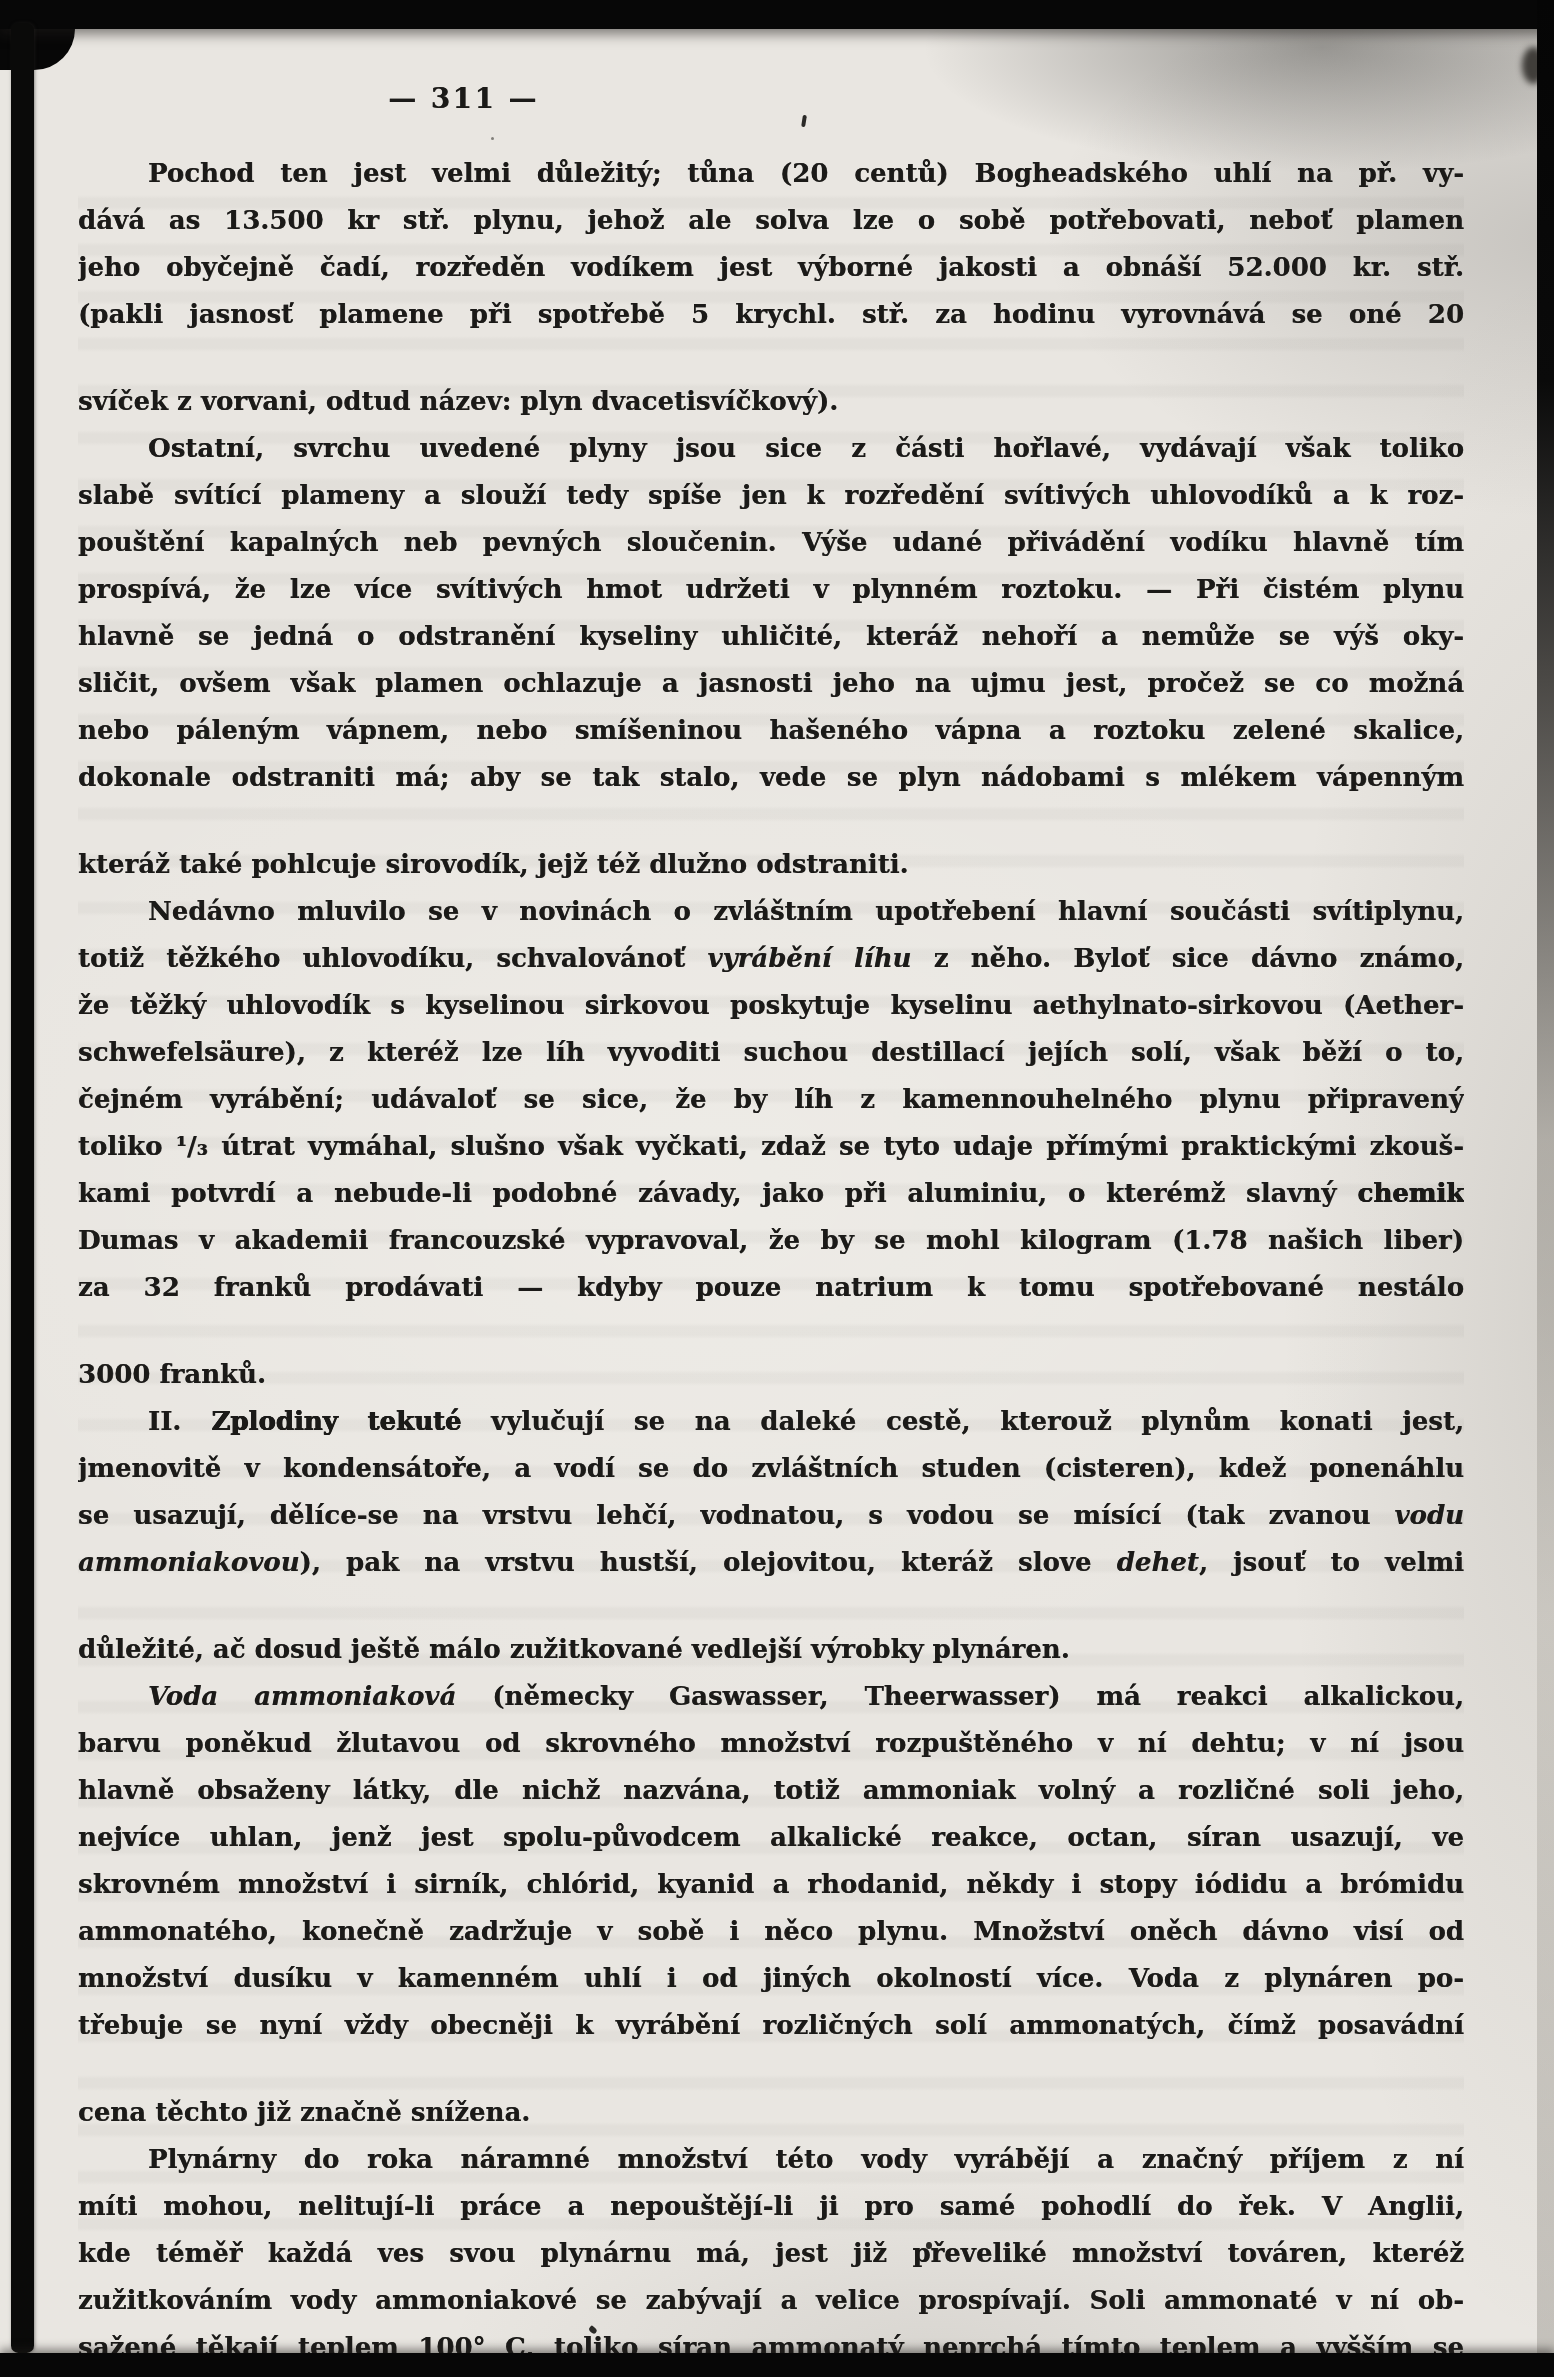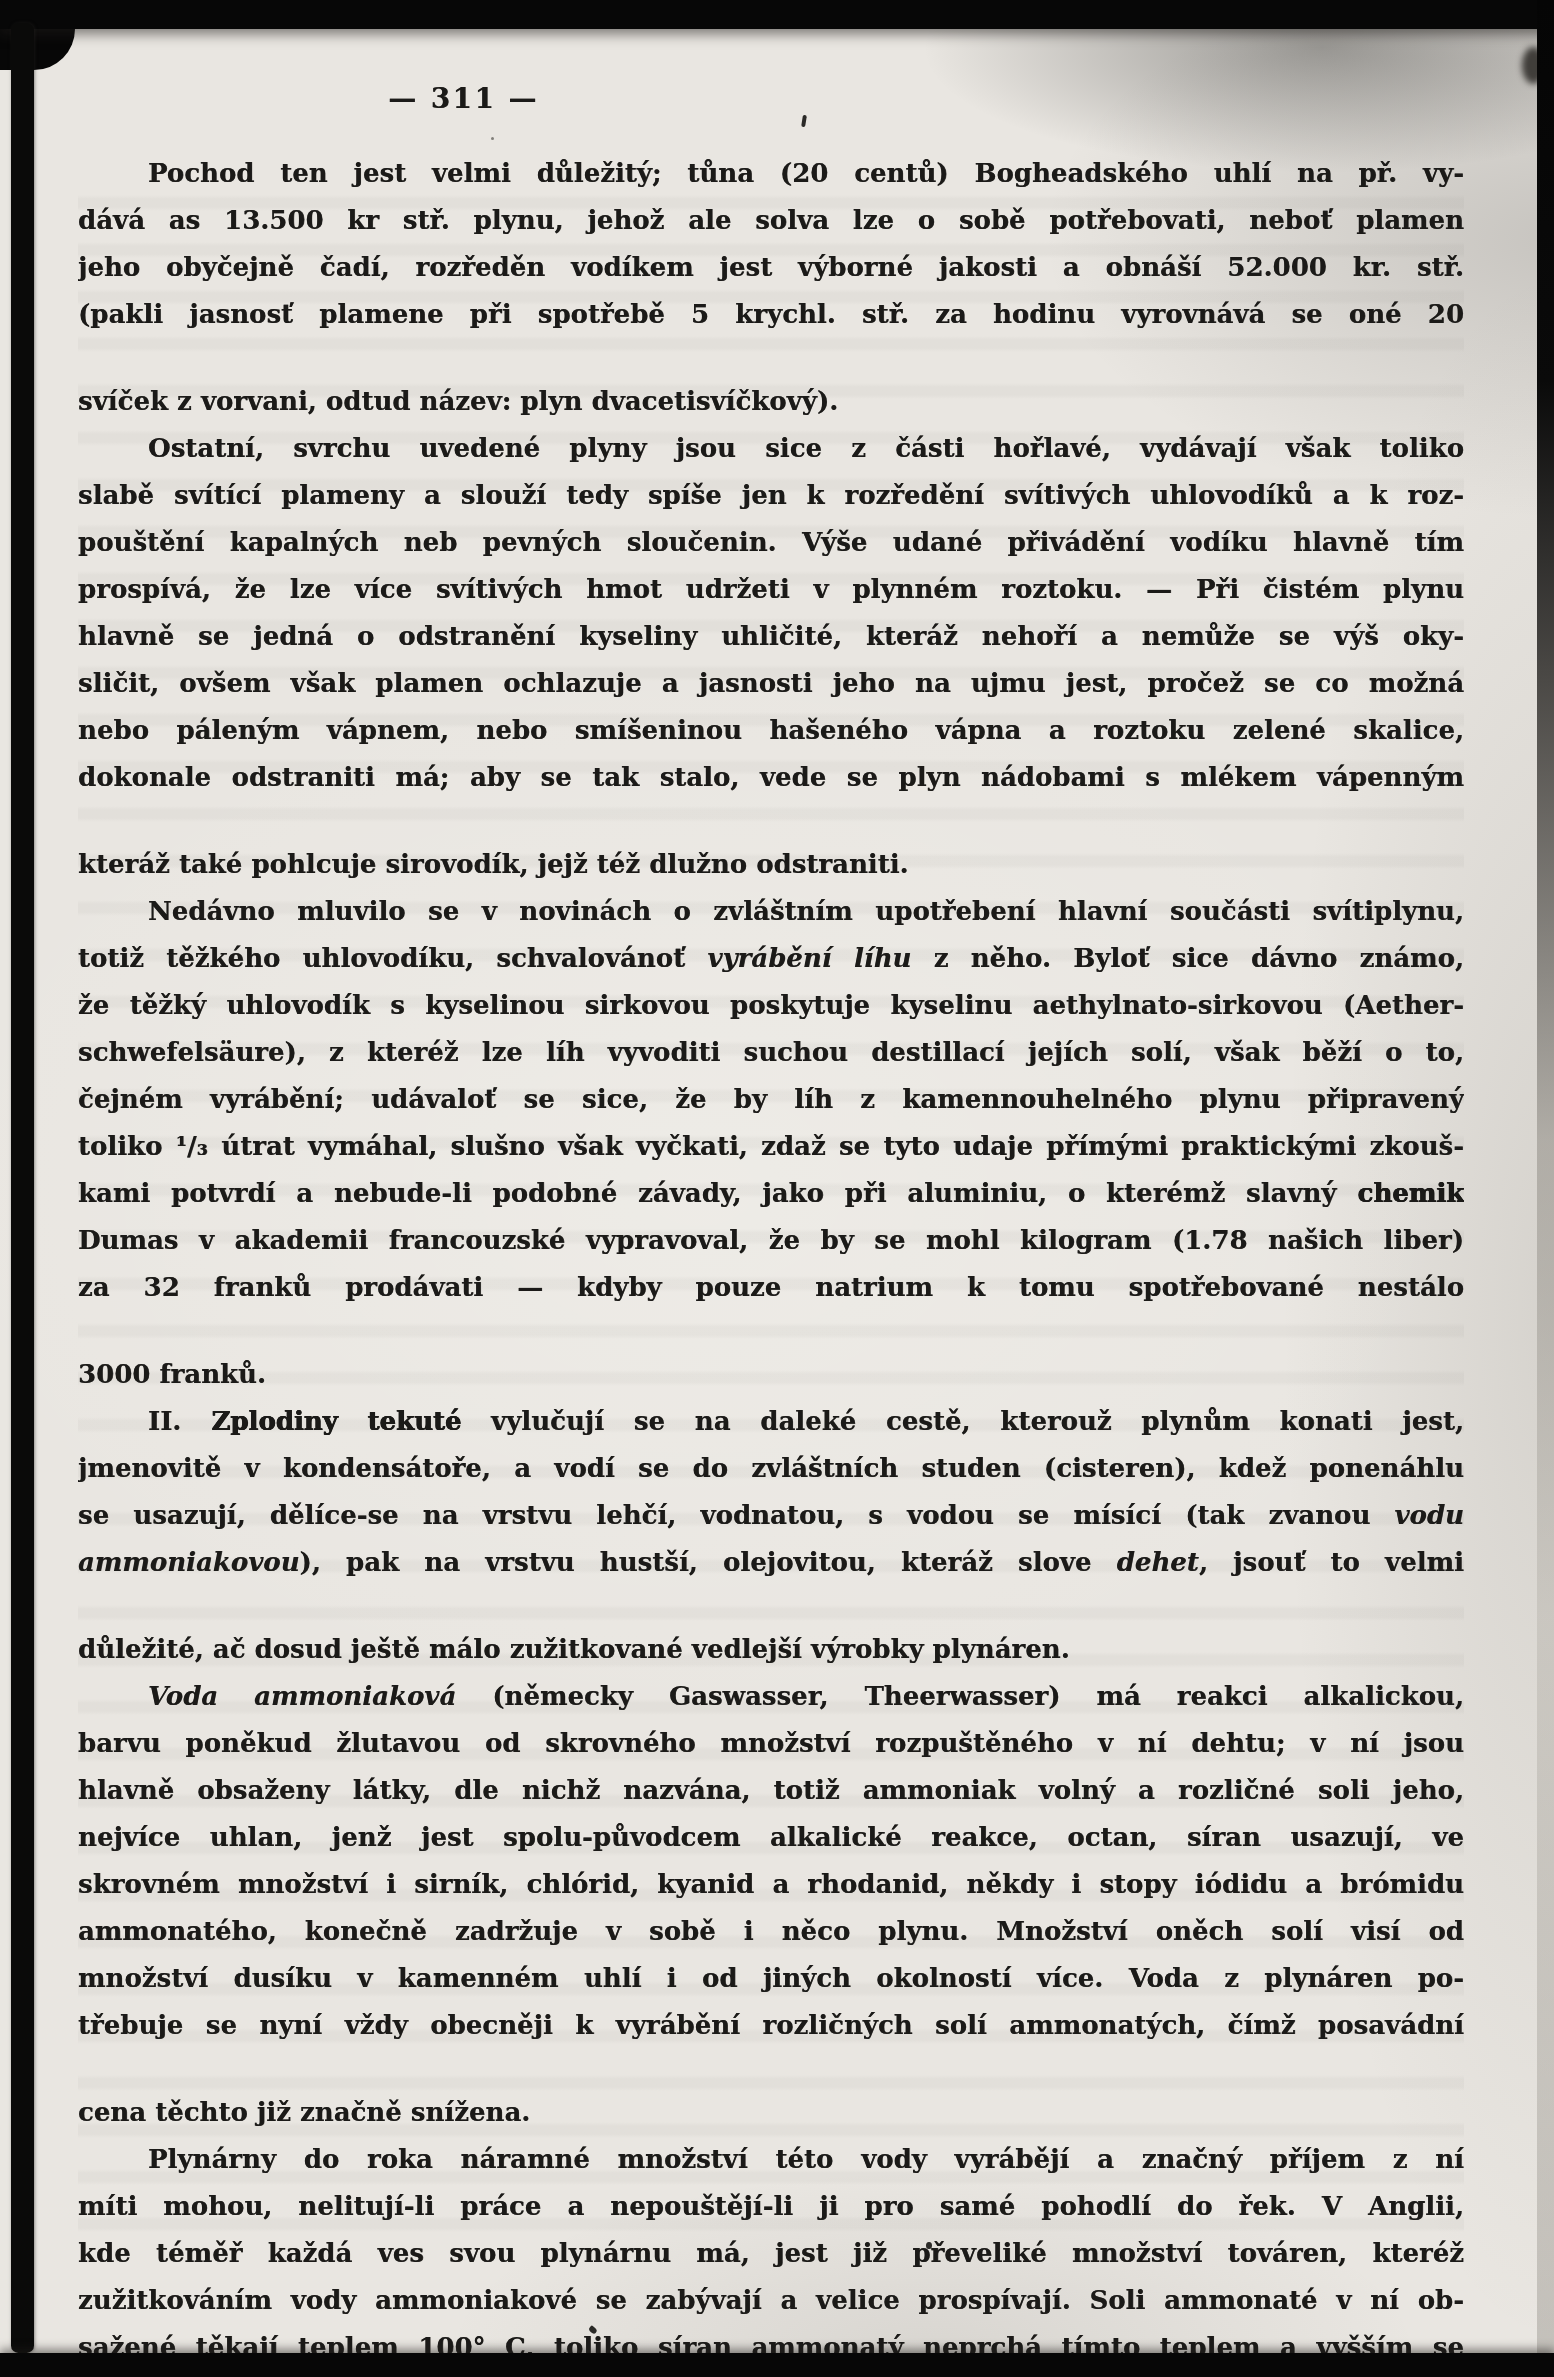--- a/index.html
+++ b/index.html
@@ -125,21 +125,21 @@
         <div class="line"><span>se usazují, dělíce-se na vrstvu lehčí, vodnatou, s vodou se mísící (tak zvanou </span><span class="it">vodu</span></div>
         <div class="line"><span class="it">ammoniakovou</span><span>), pak na vrstvu hustší, olejovitou, kteráž slove </span><span class="it">dehet</span><span>, jsouť to velmi</span></div>
         <div class="line lastline"><span>důležité, ač dosud ještě málo zužitkované vedlejší výrobky plynáren.</span></div>
       </div>
       <div class="para">
         <div class="line indent"><span class="it">Voda ammoniaková</span><span> (německy Gaswasser, Theerwasser) má reakci alkalickou,</span></div>
         <div class="line"><span>barvu poněkud žlutavou od skrovného množství rozpuštěného v ní dehtu; v ní jsou</span></div>
         <div class="line"><span>hlavně obsaženy látky, dle nichž nazvána, totiž ammoniak volný a rozličné soli jeho,</span></div>
         <div class="line"><span>nejvíce uhlan, jenž jest spolu-původcem alkalické reakce, octan, síran usazují, ve</span></div>
         <div class="line"><span>skrovném množství i sirník, chlórid, kyanid a rhodanid, někdy i stopy iódidu a brómidu</span></div>
-        <div class="line"><span>ammonatého, konečně zadržuje v sobě i něco plynu.  Množství oněch solí visí od</span></div>
+        <div class="line"><span>ammonatého, konečně zadržuje v sobě i něco plynu.  Množství oněch dávno visí od</span></div>
         <div class="line"><span>množství dusíku v kamenném uhlí i od jiných okolností více.  Voda z plynáren po-</span></div>
         <div class="line"><span>třebuje se nyní vždy obecněji k vyrábění rozličných solí ammonatých, čímž posavádní</span></div>
         <div class="line lastline"><span>cena těchto již značně snížena.</span></div>
       </div>
       <div class="para">
         <div class="line indent"><span>Plynárny do roka náramné množství této vody vyrábějí a značný příjem z ní</span></div>
         <div class="line"><span>míti mohou, nelitují-li práce a nepouštějí-li ji pro samé pohodlí do řek.  V Anglii,</span></div>
         <div class="line"><span>kde téměř každá ves svou plynárnu má, jest již převeliké množství továren, kteréž</span></div>
         <div class="line"><span>zužitkováním vody ammoniakové se zabývají a velice prospívají. Soli ammonaté v ní ob-</span></div>
         <div class="line"><span>sažené těkají teplem 100° C, toliko síran ammonatý neprchá tímto teplem a vyšším se</span></div>

